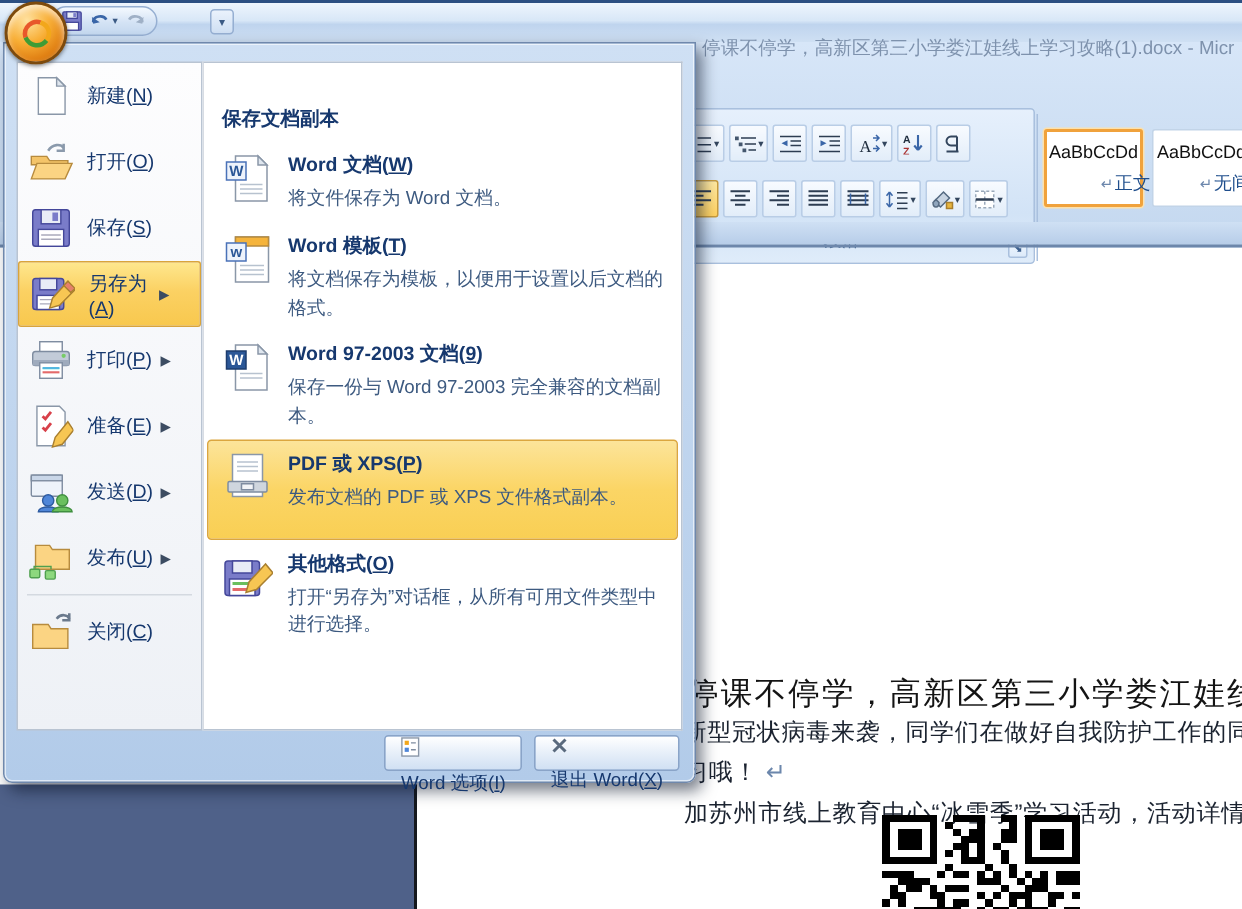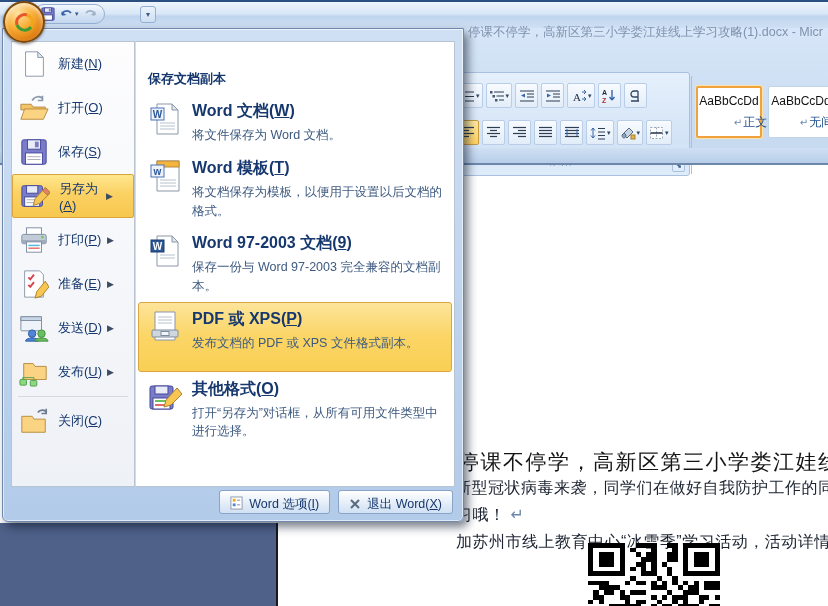--- a/index.html
+++ b/index.html
@@ -83,29 +83,29 @@
   .mitem .ic svg{width:30px;height:30px;display:block;}
   .mitem.sel{background:linear-gradient(#fee befo);} 
   .mitem.sel{background:linear-gradient(#fee78e,#fbd163 45%,#f8c84e);
     border:1px solid #d9a43c;border-radius:2px;}
   .mitem .arr{margin-left:auto;color:#3c4c62;font-size:9px;}
   .msep{height:1px;background:#d4d9e0;margin:2px 6px;}
   .shead{padding:8px 12px 6px;font-size:13px;font-weight:bold;color:#16386e;margin-top:20px;}
   .sitem{display:flex;gap:10px;padding:7px 10px 6px;margin:0 2px;}
   .sitem .ic{width:34px;height:34px;flex:none;margin-top:1px;}
   .sitem .ic svg{width:34px;height:34px;display:block;}
-  .sitem .tt{font-size:16px;font-weight:bold;color:#16386e;}
+  .sitem .tt{font-size:13px;font-weight:bold;color:#16386e;}
   .sitem .dd{font-size:12.5px;color:#3d5a80;margin-top:4px;line-height:1.5;max-width:258px;}
   .sitem.hover{background:linear-gradient(#fce49a,#fbd565 50%,#f9cf54);
     border:1px solid #dba63f;border-radius:3px;padding:6px 9px 18px;}
   .mfoot{position:absolute;right:10px;bottom:7px;display:flex;gap:8px;}
-  .fbtn{display:flex;align-items:flex-end;gap:6px;height:24px;padding:0 10px;
+  .fbtn{display:flex;align-items:flex-start;gap:6px;height:24px;padding:0 10px;
     font-size:12.5px;color:#16386e;
     background:linear-gradient(#ffffff,#e7eff9 50%,#d0e0f3);
-    border:1px solid #8aa4c8;border-radius:3px;}
+    border:1px solid #8aa4c8;border-radius:3px;flex-direction:column;}
   u{text-decoration:underline;}
 </style>
 </head>
 <body>
 
 <div id="screen">
 
   <div class="docarea">
     <div class="dtext dheading" style="left:458px;top:283px;">停课不停学，高新区第三小学娄江娃线上学</div>
     <div class="dtext dbody" style="left:455px;top:313px;">新型冠状病毒来袭，同学们在做好自我防护工作的同时，可以</div>

